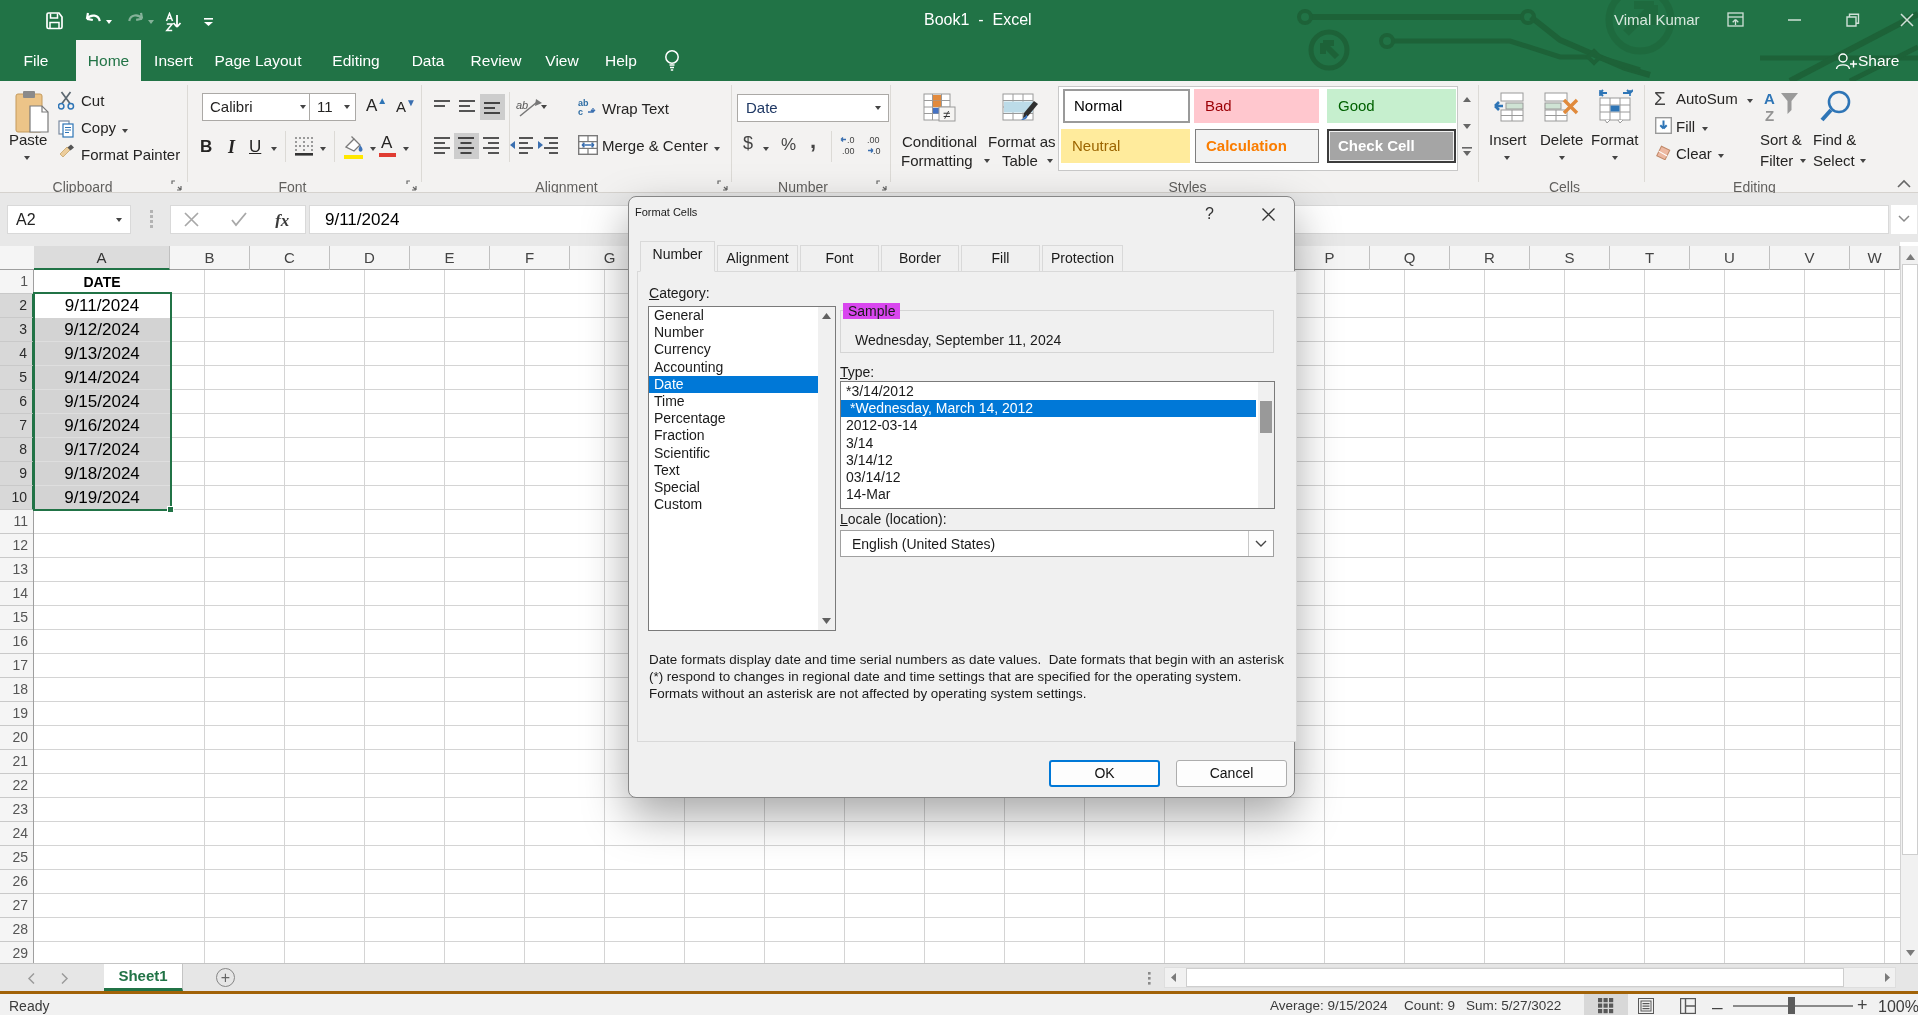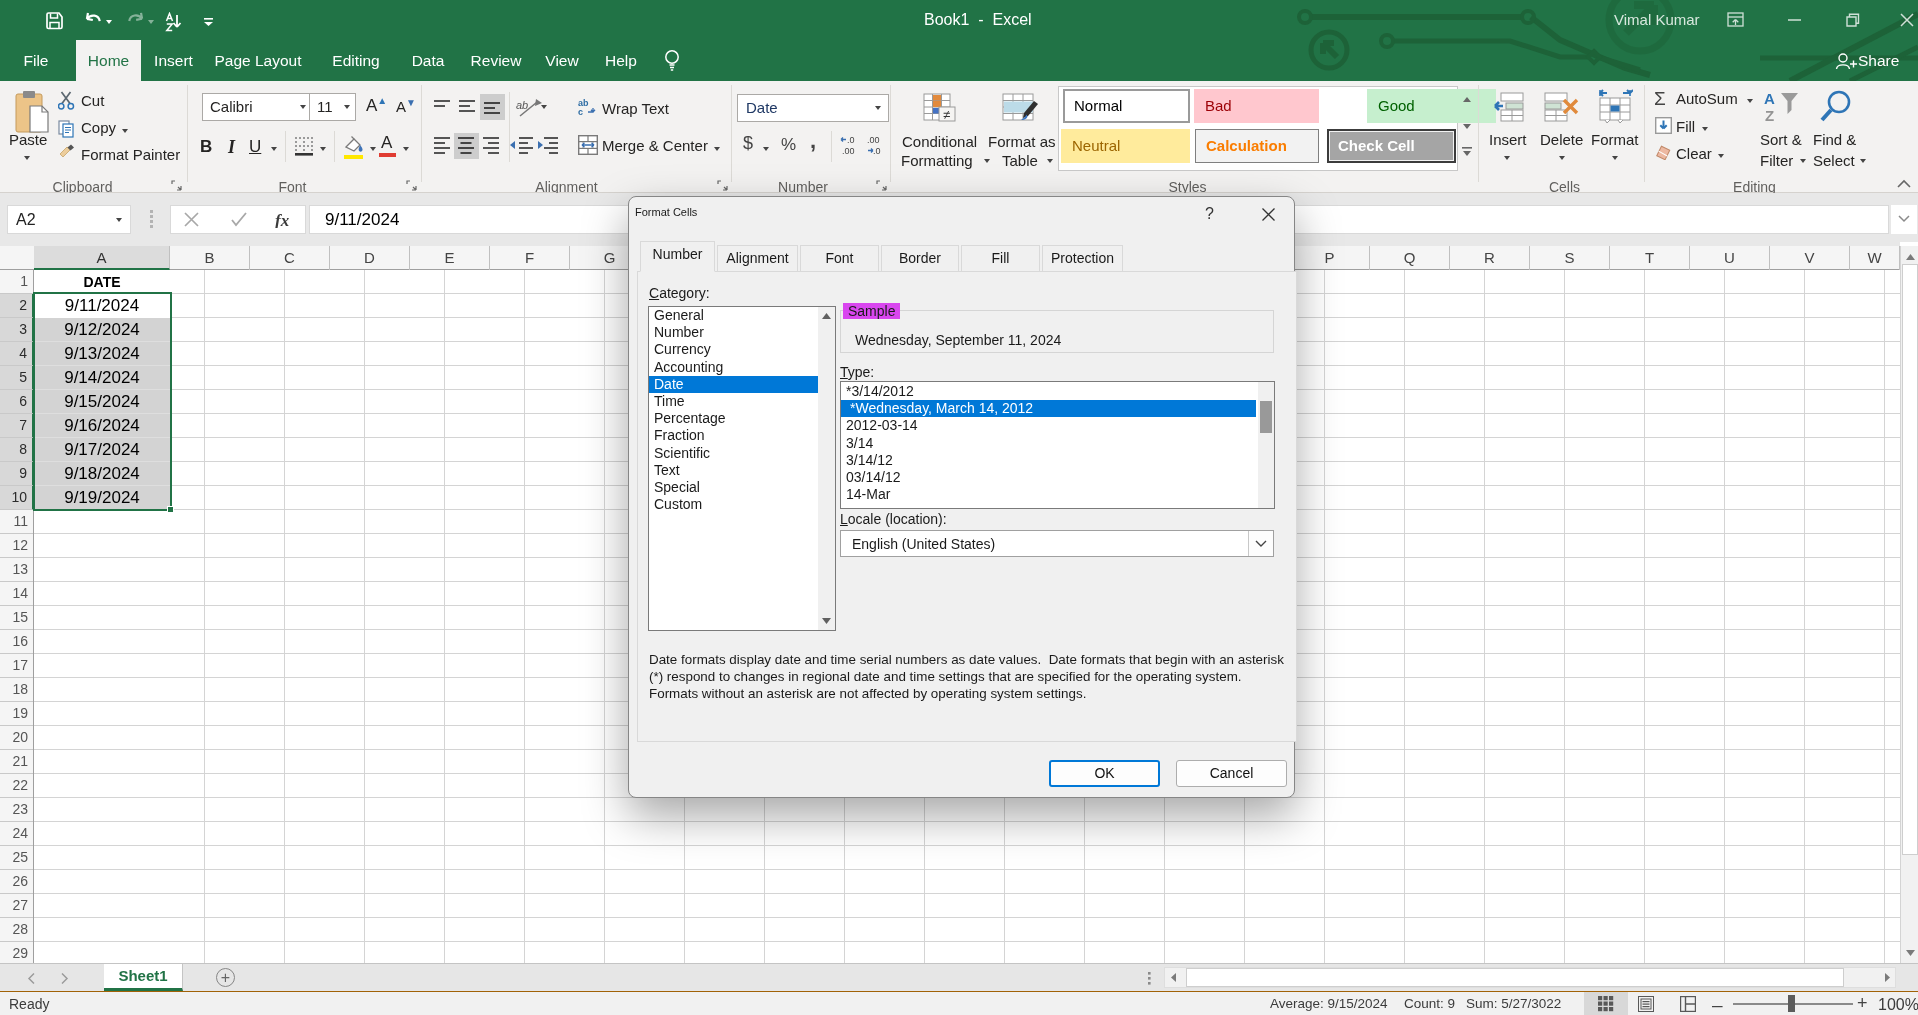--- a/index.html
+++ b/index.html
@@ -31,21 +31,21 @@
 #grid { left:0; top:242px; width:1900px; height:721px; background:#fff; }
 #colhdrs { position:absolute; left:0; top:4px; width:1900px; height:24px; background:#f5f5f5; border-bottom:1px solid #9f9f9f; }
 .colhdr { position:absolute; top:0; height:24px; font-size:15px; color:#444; text-align:center; line-height:24px; border-right:1px solid #c0c0c0; }
 #rowhdrs { position:absolute; left:0; top:28px; width:34px; height:693px; background:#f5f5f5; border-right:1px solid #9f9f9f; }
 .rowhdr { position:absolute; left:0; width:33px; height:24px; font-size:14px; color:#555; text-align:right; padding-right:5px; line-height:23px; border-bottom:1px solid #c9c9c9; }
 .gcell { position:absolute; font-size:17px; color:#000; text-align:center; line-height:24px; }
 
 
 #sheetrow { left:0; top:963px; width:1918px; height:28px; background:#e6e6e6; border-top:1px solid #c4c4c4; }
 
-#statusbar { left:0; top:991px; width:1918px; height:24px; background:#f1f1f1; border-top:1px solid #a16207; font-size:14px; color:#3b3b3b; }
+#statusbar { left:0; top:991px; width:1918px; height:24px; background:#f1f1f1; border-top:3px solid #a16207; font-size:14px; color:#3b3b3b; }
 
 
 #dialog { left:628px; top:196px; width:667px; height:602px; background:#f0f0f0; border:1px solid #868686; border-radius:8px; box-shadow:0 18px 45px rgba(0,0,0,0.35); }
 .dtab { position:absolute; top:48px; height:26px; background:#f0f0f0; border:1px solid #d9d9d9; border-bottom:none; font-size:14px; color:#1a1a1a; text-align:center; line-height:25px; }
 .dlabel { position:absolute; font-size:14px; color:#1a1a1a; }
 .litem { position:absolute; height:17px; font-size:14px; line-height:17px; padding-left:5px; color:#1a1a1a; }
 </style>
 </head>
 <body>
 <div id="page">
@@ -349,21 +349,21 @@
       <path d="M22 20 L32 8 l4 3 L26 23 l-5 2 z" fill="#2f2f2f"></path>
       <path d="M24.5 21.5 c-1 3 -3.5 3.5 -5.5 5.5 c3 0.5 6 -1 6.5 -3.5 z" fill="#3a76c4"></path>
     </svg>
     <div class="rtext" style="left:988px;top:52px;">Format as</div>
     <div class="rtext" style="left:1002px;top:71px;">Table</div>
     <span class="darr abs" style="left:1047px;top:78px;"></span>
 
     <div class="abs" style="left:1058px;top:5px;width:400px;height:85px;background:#fff;border:1px solid #c8c8c8;"></div>
     <div class="abs" style="left:1063px;top:8px;width:127px;height:34px;background:#fff;border:2px solid #9a9a9a;font-size:15px;color:#000;line-height:30px;padding-left:9px;">Normal</div>
     <div class="abs" style="left:1194px;top:8px;width:125px;height:34px;background:#ffc7ce;font-size:15px;color:#9c0006;line-height:34px;padding-left:11px;">Bad</div>
-    <div class="abs" style="left:1327px;top:8px;width:129px;height:34px;background:#c6efce;font-size:15px;color:#006100;line-height:34px;padding-left:11px;margin-left:40px;">Good</div>
+    <div class="abs" style="left:1327px;top:8px;width:129px;height:34px;background:#c6efce;font-size:15px;color:#006100;line-height:34px;padding-left:11px;">Good</div>
     <div class="abs" style="left:1061px;top:48px;width:129px;height:34px;background:#ffeb9c;font-size:15px;color:#9c6500;line-height:34px;padding-left:11px;">Neutral</div>
     <div class="abs" style="left:1195px;top:48px;width:124px;height:34px;background:#f2f2f2;border:1px solid #7f7f7f;font-size:15px;color:#fa7d00;font-weight:bold;line-height:32px;padding-left:10px;">Calculation</div>
     <div class="abs" style="left:1327px;top:48px;width:129px;height:34px;background:#a5a5a5;border:2px solid #3c3c3c;box-shadow:inset 0 0 0 1px #f2f2f2;font-size:15px;color:#fff;font-weight:bold;line-height:30px;padding-left:9px;">Check Cell</div>
     <div class="abs" style="left:1459px;top:7px;width:16px;height:81px;">
       <svg width="16" height="81" viewBox="0 0 16 81">
           <g fill="#676767">
             <path d="M4 14 l4 -5 l4 5 z"></path>
             <path d="M4 36 l4 5 l4 -5 z"></path>
             <rect x="3" y="59" width="10" height="1.6"></rect>
             <path d="M4 63 l4 5 l4 -5 z"></path>

